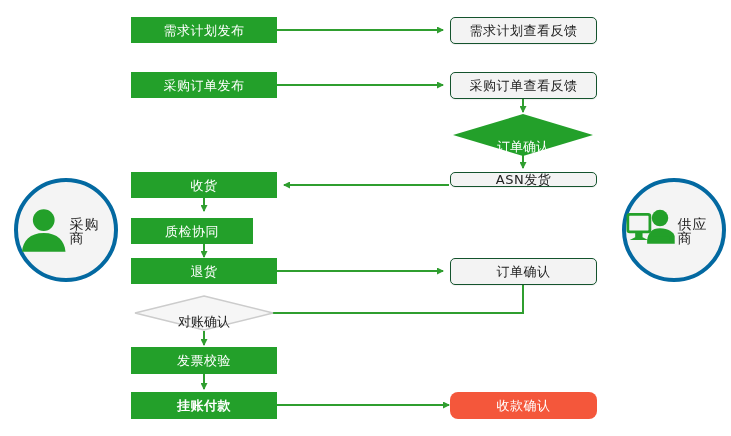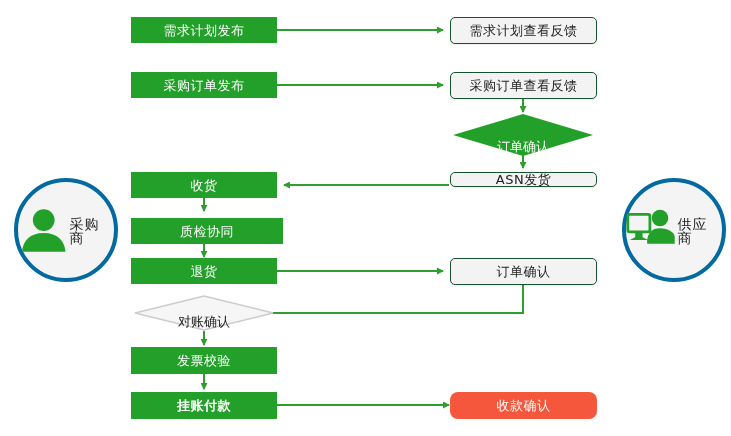--- a/index.html
+++ b/index.html
@@ -157,21 +157,21 @@
   </div>
 
   <div class="node node-green" style="left:131px;top:172px;width:146px;height:26px;">
     <span>收货</span>
   </div>
 
   <div class="node node-green" style="left:131px;top:72px;width:146px;height:26px;">
     <span>采购订单发布</span>
   </div>
 
-  <div class="node node-green" style="left:131px;top:218px;width:152px;height:26px;">
+  <div class="node node-green" style="left:131px;top:218px;width:122px;height:26px;">
     <span>质检协同</span>
   </div>
 
   <div class="node node-green" style="left:131px;top:258px;width:146px;height:26px;">
     <span>退货</span>
   </div>
 
   <div class="diamond diamond-white" style="left:134px;top:295px;width:140px;height:36px;">
     <svg class="dshape" viewBox="0 0 140 36" preserveAspectRatio="none" xmlns="http://www.w3.org/2000/svg">
       <polygon points="70,1 139,18 70,35 1,18" fill="#f6f6f6" stroke="#cccccc" stroke-width="1.5"></polygon>

